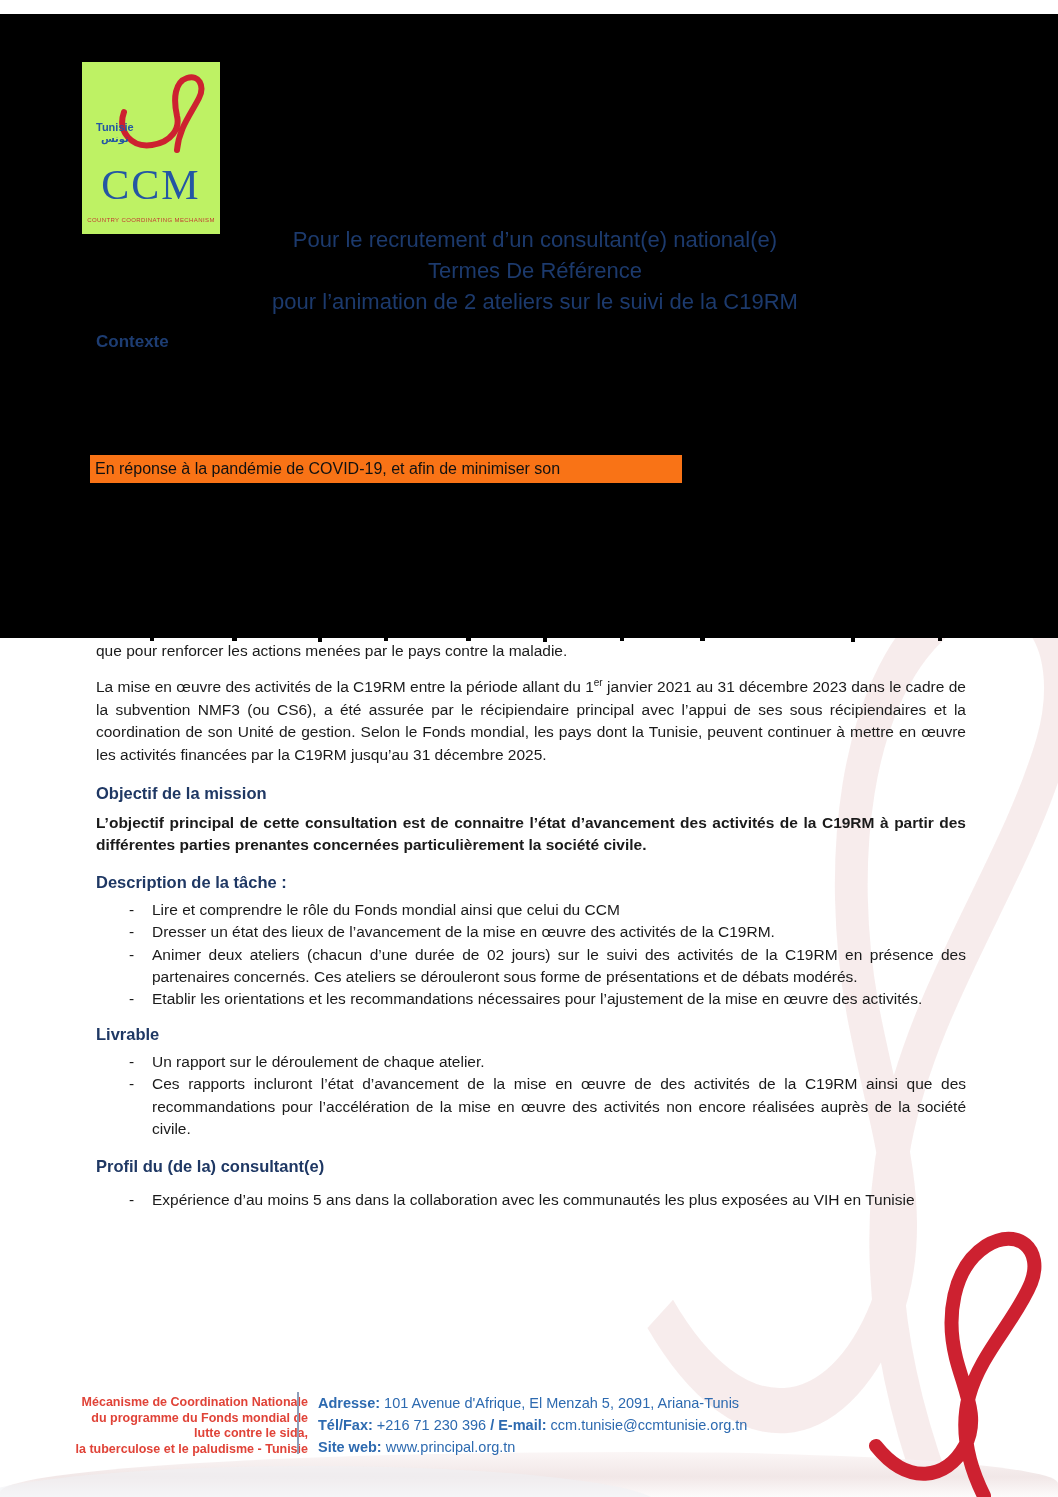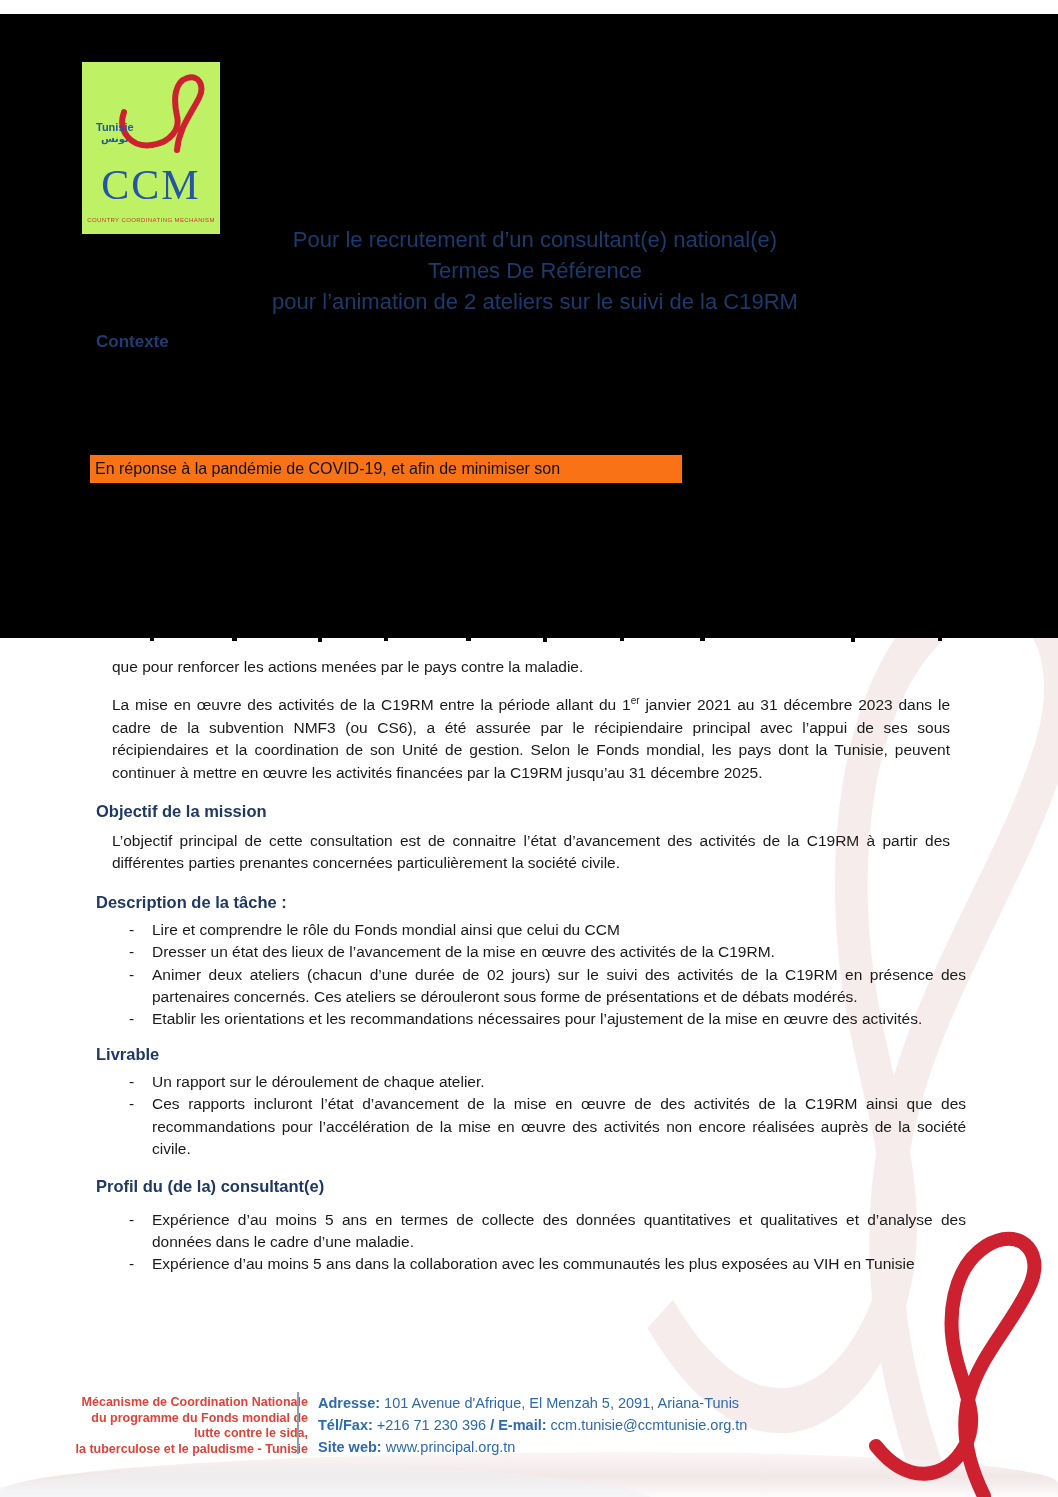--- a/index.html
+++ b/index.html
@@ -27,26 +27,26 @@
   
   .contexte-heading{position:absolute;left:96px;top:332px;z-index:6;color:#1d3d73;font-size:17px;font-weight:bold;}
   
   .highlight-band{position:absolute;left:90px;top:455px;width:592px;height:28px;background:#f97316;z-index:6;
     font-size:16px;color:#111;line-height:28px;padding-left:5px;box-sizing:border-box;white-space:nowrap;}
   
   .watermark{position:absolute;z-index:1;}
   .red-ribbon{position:absolute;z-index:2;}
   
   .body-content{position:absolute;left:96px;top:640px;width:870px;z-index:3;font-size:15.5px;line-height:22.4px;}
-  .body-content p{margin:16px;text-align:justify;}
+  .body-content p{margin:0;text-align:justify;}
   .body-content p.tail{text-align:left;}
   .para2{margin-top:14px !important;}
   h2.sec{margin:0;color:#1f3864;font-size:16.5px;line-height:22px;font-weight:bold;}
   .h-objectif{margin-top:16px !important;}
-  .p-objectif{margin-top:8px !important;}
+  .p-objectif{margin-top:8px !important;font-weight:bold;}
   .h-description{margin-top:14px !important;}
   .h-livrable{margin-top:12px !important;}
   .h-profil{margin-top:14px !important;}
   .blist{margin:6px 0 0 0;padding:0;list-style:none;}
   .blist.profil{margin-top:12px;}
   .bullet{position:relative;padding-left:56px;text-align:justify;margin:0;}
   .bullet::before{content:"-";position:absolute;left:33px;top:0;}
   sup.ord{font-size:10px;vertical-align:super;line-height:0;}
   
   .footer-org{position:absolute;left:40px;top:1395px;width:268px;z-index:4;text-align:right;
@@ -125,21 +125,20 @@
     </div>
 
     <h2 class="sec h-livrable">Livrable</h2>
     <div class="blist">
       <div class="bullet">Un rapport sur le déroulement de chaque atelier.</div>
       <div class="bullet">Ces rapports incluront l’état d’avancement de la mise en œuvre de des activités de la C19RM ainsi que des recommandations pour l’accélération de la mise en œuvre des activités non encore réalisées auprès de la société civile.</div>
     </div>
 
     <h2 class="sec h-profil">Profil du (de la) consultant(e)</h2>
     <div class="blist profil">
-      <div class="bullet">Expérience d’au moins 5 ans en termes de collecte des données quantitatives et qualitatives et d’analyse des données dans le cadre d’une maladie.</div>
       <div class="bullet">Expérience d’au moins 5 ans dans la collaboration avec les communautés les plus exposées au VIH en Tunisie</div>
     </div>
   </div>
 
   <svg class="red-ribbon" style="left:868px;top:1228px;" width="190" height="270" viewBox="0 0 190 270">
     <path d="M 8 218 C 40 258, 78 252, 97 218 C 112 190, 96 162, 88 130 C 78 90, 84 40, 118 18 C 150 -2, 176 22, 163 55 C 148 92, 112 126, 101 168 C 92 202, 100 236, 116 268" fill="none" stroke="#cd2130" stroke-width="14" stroke-linecap="round"></path>
   </svg>
 
   <div class="swoosh1"></div>
   <div class="swoosh2"></div>

